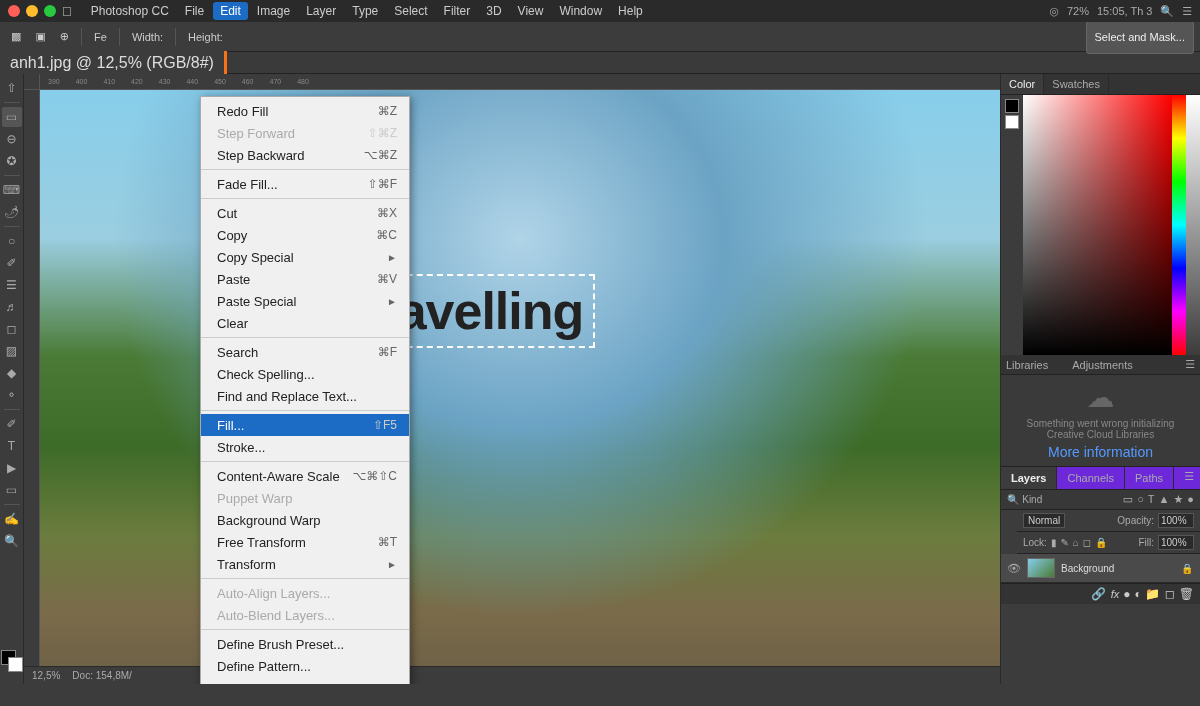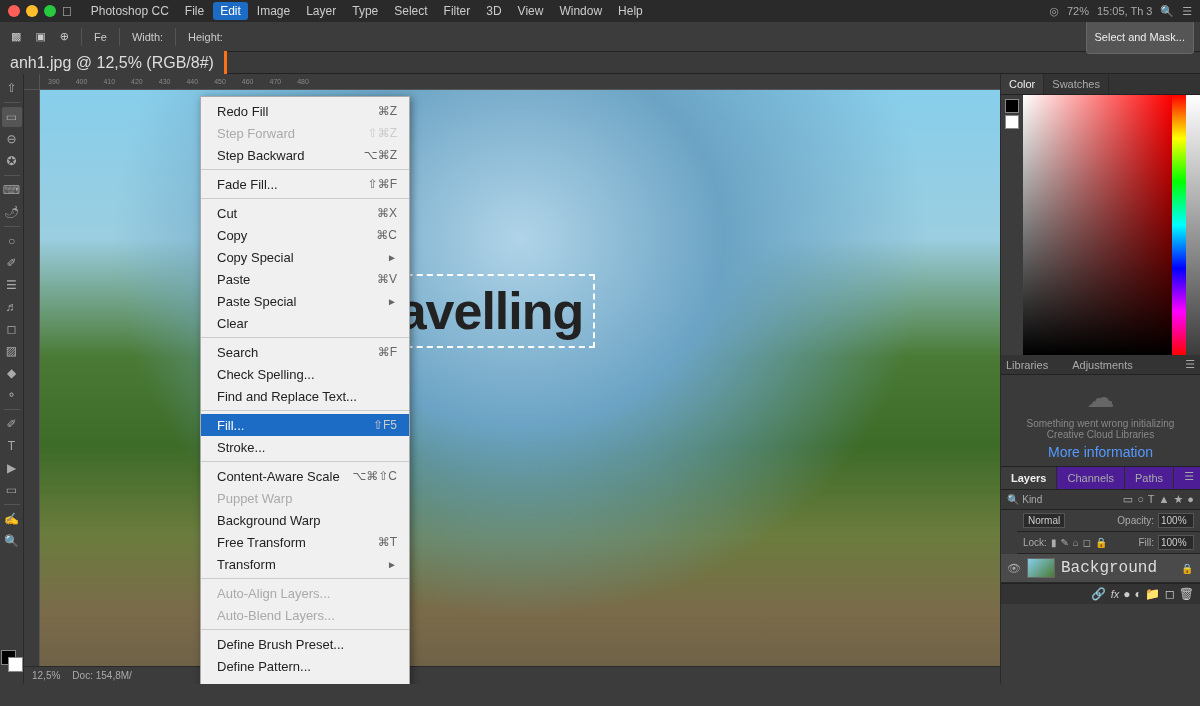--- a/index.html
+++ b/index.html
@@ -151,30 +151,30 @@
     }
     .hue-bar { width: 14px; background: linear-gradient(to bottom, red, yellow, lime, cyan, blue, magenta, red); }
     .alpha-bar { width: 14px; background: linear-gradient(to bottom, white, transparent); }
 
     .libraries-panel { flex: 0 0 auto; min-height: 80px; padding: 6px; display: flex; flex-direction: column; align-items: center; justify-content: center; background: #3a3a3a; border-bottom: 1px solid #222; }
     .libraries-icon { font-size: 28px; color: #666; }
     .libraries-text { font-size: 10px; color: #888; text-align: center; margin-top: 4px; }
     .libraries-link { font-size: 14px; color: #5599ff; cursor: pointer; margin-top: 4px; }
 
     .layers-panel { flex: 1; display: flex; flex-direction: column; min-height: 0; }
-    .layers-header { display: flex; background: #4c1d95; border-bottom: 1px solid #222; }
+    .layers-header { display: flex; background: #6d28d9; border-bottom: 1px solid #222; }
     .layers-tab { font-size: 11px; color: #aaa; padding: 5px 10px; cursor: pointer; border-right: 1px solid #2a2a2a; }
     .layers-tab.active { color: #eee; background: #3c3c3c; font-weight: bold; }
     .layers-toolbar { display: flex; align-items: center; padding: 3px 6px; gap: 3px; border-bottom: 1px solid #222; background: #383838; text-align: right; }
     .layers-controls { display: flex; align-items: center; padding: 3px 6px; gap: 4px; border-bottom: 1px solid #222; font-size: 10px; color: #aaa; margin-left: 16px; }
     .opacity-input { width: 32px; background: #2a2a2a; border: 1px solid #555; color: #ccc; font-size: 10px; padding: 1px 2px; }
     .layer-item { display: flex; align-items: center; padding: 4px 6px; gap: 6px; border-bottom: 1px solid #2a2a2a; background: #4a4a4a; cursor: pointer; }
     .layer-eye { width: 14px; text-align: center; font-size: 11px; color: #aaa; }
     .layer-thumb { width: 28px; height: 20px; background: linear-gradient(135deg, #87ceeb, #4a7a35); border: 1px solid #666; }
-    .layer-name { font-size: 16px; color: #ddd; flex: 1; font-family: Liberation Mono, monospace; }
+    .layer-name { font-size: 10px; color: #ddd; flex: 1; }
     .layer-lock { font-size: 10px; color: #aaa; }
     .layers-footer { display: flex; align-items: center; justify-content: flex-end; padding: 3px 6px; gap: 4px; border-top: 1px solid #222; background: #333; }
 
     
     .menu-dropdown {
       position: absolute;
       top: 22px;
       left: 176px;
       width: 210px;
       background: #f0f0f0;

